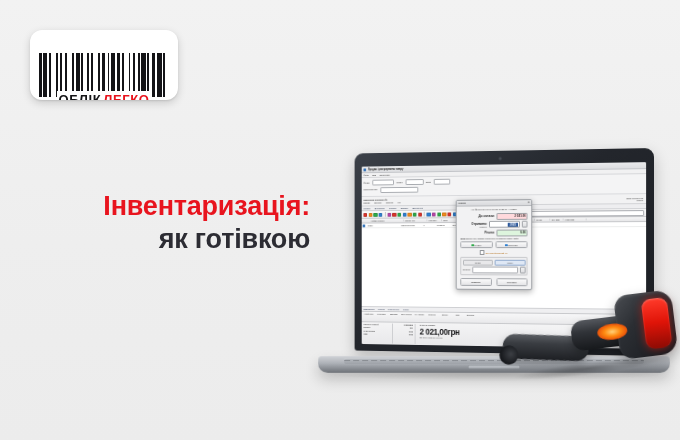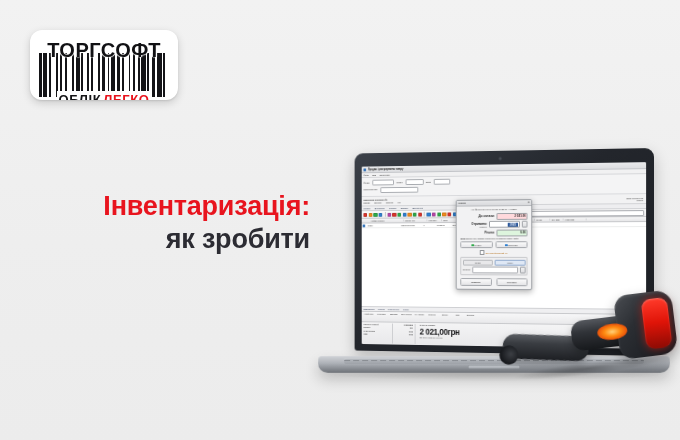--- a/index.html
+++ b/index.html
@@ -265,28 +265,27 @@
           <i style="width: 1.30719%; background: transparent;"></i>
           <i style="width: 1.30719%; background: rgb(20, 20, 23);"></i>
           <i style="width: 1.96078%; background: transparent;"></i>
           <i style="width: 2.61438%; background: rgb(20, 20, 23);"></i>
           <i style="width: 1.30719%; background: transparent;"></i>
           <i style="width: 3.92157%; background: rgb(20, 20, 23);"></i>
           <i style="width: 1.30719%; background: transparent;"></i>
           <i style="width: 1.30719%; background: rgb(20, 20, 23);"></i>
           <i style="width: 2.61438%; background: transparent;"></i>
         </div>
-      <div class="logo-top">ТОРГСОФТ</div>
       <div class="logo-bottom"><span class="lb-dark">ОБЛІК</span><span class="lb-red">ЛЕГКО</span></div>
     </div>
   </div>
 
   <div class="headline">
     <span class="ln accent">Інвентаризація:</span>
-    <span class="ln">як зробити</span>
+    <span class="ln">як готівкою</span>
   </div>
 
   <div class="laptop">
 
     <div class="lid">
       <div class="cam"></div>
 
       <div class="screen">
         <div class="app">
           <div class="app-body">

